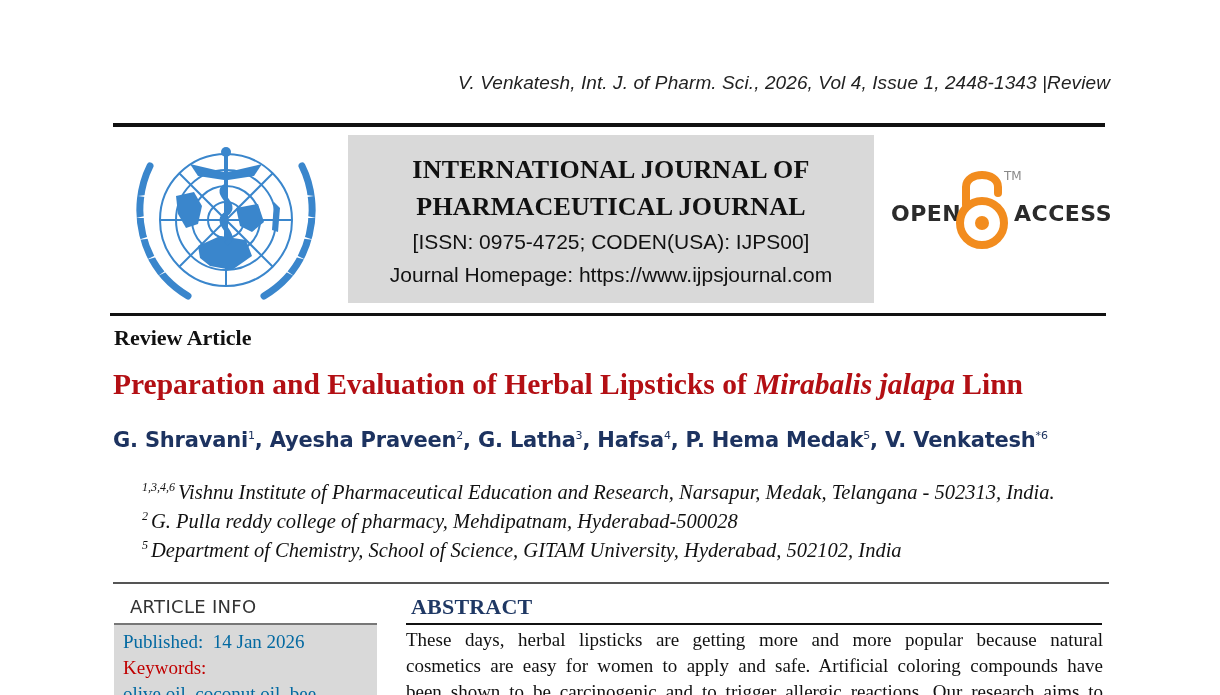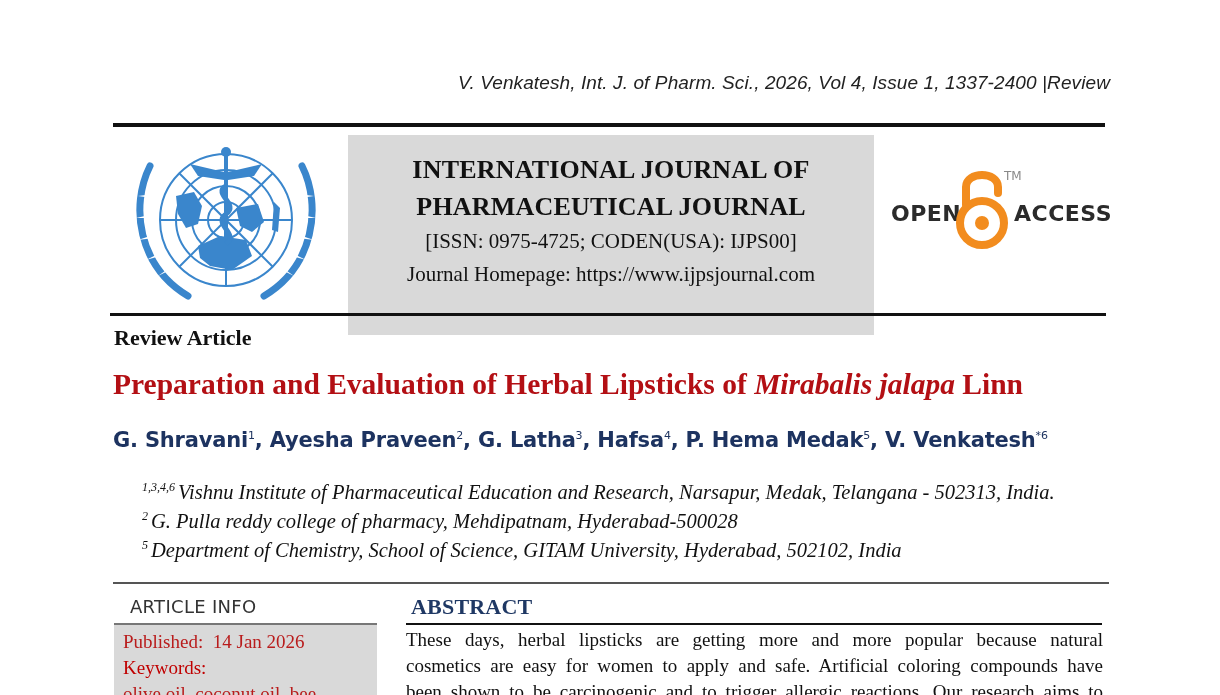--- a/index.html
+++ b/index.html
@@ -13,29 +13,29 @@
       font-family: "Liberation Sans", sans-serif; font-style: italic;
       font-size: 19px; color: #222; letter-spacing: 0.1px;
     }
 
     .rule-top { left: 113px; top: 123px; width: 992px; height: 4px; background: #111; }
     .rule-bottom { left: 110px; top: 313px; width: 996px; height: 3px; background: #111; }
 
     .logo-left { left: 128px; top: 136px; width: 196px; height: 170px; }
 
     .masthead-box {
-      left: 348px; top: 135px; width: 526px; height: 200px; background: #d9d9d9;
+      left: 348px; top: 135px; width: 526px; height: 168px; background: #d9d9d9;
       text-align: center; padding-top: 16px;
     }
     .masthead-title {
       font-family: "Liberation Serif", serif; font-weight: bold; font-size: 26px; line-height: 37px;
       color: #111; letter-spacing: 0.2px;
     }
     .masthead-line {
-      font-family: Liberation Serif, serif; font-size: 21px; line-height: 33px; color: #111;
+      font-family: Liberation Sans, sans-serif; font-size: 21px; line-height: 33px; color: #111;
     }
 
     .oa-logo { left: 880px; top: 165px; width: 230px; height: 90px; }
     .oa-word {
       position: absolute; top: 36px; font-family: "DejaVu Sans", sans-serif; font-weight: bold;
       font-size: 22px; color: #2b2b2b; letter-spacing: 0.5px;
     }
 
     .article-type { left: 114px; top: 325px; font-weight: bold; font-size: 22px; color: #111; }
 
@@ -58,36 +58,36 @@
     .rule-sep { left: 113px; top: 582px; width: 996px; height: 1.5px; background: #555; }
 
     .info-heading {
       left: 130px; top: 596px; font-family: "DejaVu Sans", sans-serif; font-weight: normal;
       font-size: 18px; color: #333; letter-spacing: 0.3px;
     }
     .info-box {
       left: 114px; top: 623px; width: 263px; height: 80px; background: #d9d9d9;
       border-top: 2px solid #777; padding: 4px 0 0 9px;
     }
-    .info-line { font-size: 19px; line-height: 26px; color: #b91c1c; white-space: nowrap; }
+    .info-line { font-size: 19px; line-height: 26px; color: #0369a1; white-space: nowrap; }
     .info-line.red { color: #c00000; }
 
     .abstract-heading {
       left: 411px; top: 594px; font-weight: bold; font-size: 22px; color: #1f3864; letter-spacing: 0.2px;
     }
     .abstract-rule { left: 406px; top: 623px; width: 696px; height: 1.5px; background: #111; }
     .abstract-body {
       left: 406px; top: 627px; width: 697px; font-size: 19px; line-height: 26px;
       text-align: justify; text-align-last: justify; color: #111;
     }
   </style>
 </head>
 <body>
 
-<div class="abs running-header">V. Venkatesh, Int. J. of Pharm. Sci., 2026, Vol 4, Issue 1, 1337-2400 |Review</div>
+<div class="abs running-header">V. Venkatesh, Int. J. of Pharm. Sci., 2026, Vol 4, Issue 1, 2448-1343 |Review</div>
 
 <div class="abs rule-top"></div>
 
 <div class="abs logo-left">
   <svg width="196" height="170" viewBox="0 0 196 170">
     <g fill="none" stroke="#3a86cc" stroke-width="2">
       <circle cx="98" cy="84" r="66"></circle>
       <circle cx="98" cy="84" r="50"></circle>
       <circle cx="98" cy="84" r="34"></circle>
       <circle cx="98" cy="84" r="18"></circle>

